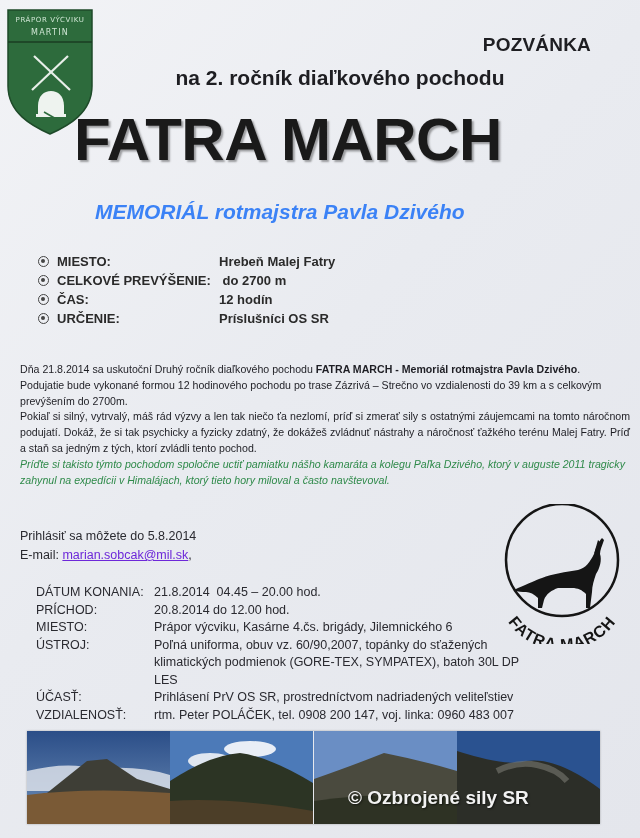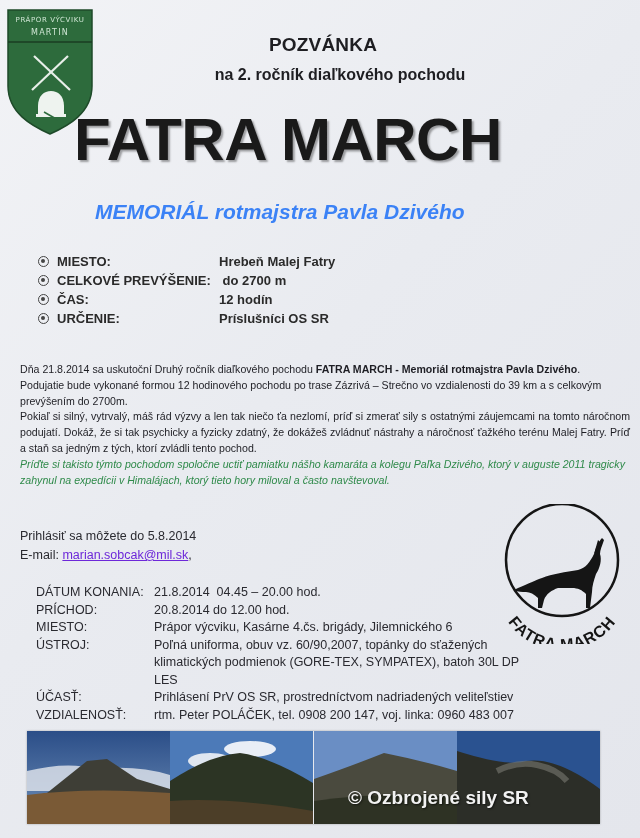--- a/index.html
+++ b/index.html
@@ -3,22 +3,22 @@
 <meta charset="utf-8">
 <style>
   html, body { margin:0; padding:0; }
   body {
     width:640px; height:838px; overflow:hidden; position:relative;
     background: linear-gradient(135deg, #f2f3f6 0%, #e9ebf0 45%, #e4e6ec 100%);
     font-family: "Liberation Sans", sans-serif; color:#1e1e22;
   }
   .abs { position:absolute; }
   .crest { left:6px; top:8px; width:88px; height:128px; }
-  .title1 { left:0; width:591px; top:34px; text-align:center; font-size:19px; font-weight:bold; letter-spacing:0.2px; padding-left:55px; box-sizing:border-box; }
-  .title2 { left:0; width:640px; top:66px; text-align:center; font-size:16px; font-weight:bold; padding-left:40px; box-sizing:border-box; }
+  .title1 { left:0; width:591px; top:34px; text-align:right; font-size:19px; font-weight:bold; letter-spacing:0.2px; padding-left:55px; box-sizing:border-box; }
+  .title2 { left:0; width:640px; top:66px; text-align:center; font-size:21px; font-weight:bold; padding-left:40px; box-sizing:border-box; }
   .big { left:74px; top:110px; font-size:60px; font-weight:bold; letter-spacing:-0.5px; color:#1a1a1a; text-shadow:2px 2px 2px rgba(0,0,0,0.35); line-height:1; }
   .memorial { left:95px; top:200px; font-size:21px; font-weight:bold; font-style:italic; color:#3b82f6; }
   .facts { left:38px; top:252px; font-size:13px; font-weight:bold; color:#2a2a2a; }
   .fact { display:flex; height:19px; align-items:center; }
   .bullet { width:11px; height:11px; border-radius:50%; border:1.5px solid #444; box-sizing:border-box; position:relative; margin-right:8px; }
   .bullet::after { content:""; position:absolute; left:2px; top:2px; width:4px; height:4px; border-radius:50%; background:#444; }
   .flabel { width:162px; }
   .fval { }
   .para { left:20px; top:362px; width:610px; font-size:10.6px; line-height:15.8px; color:#1e1e24; }
   .para b { font-weight:bold; }

